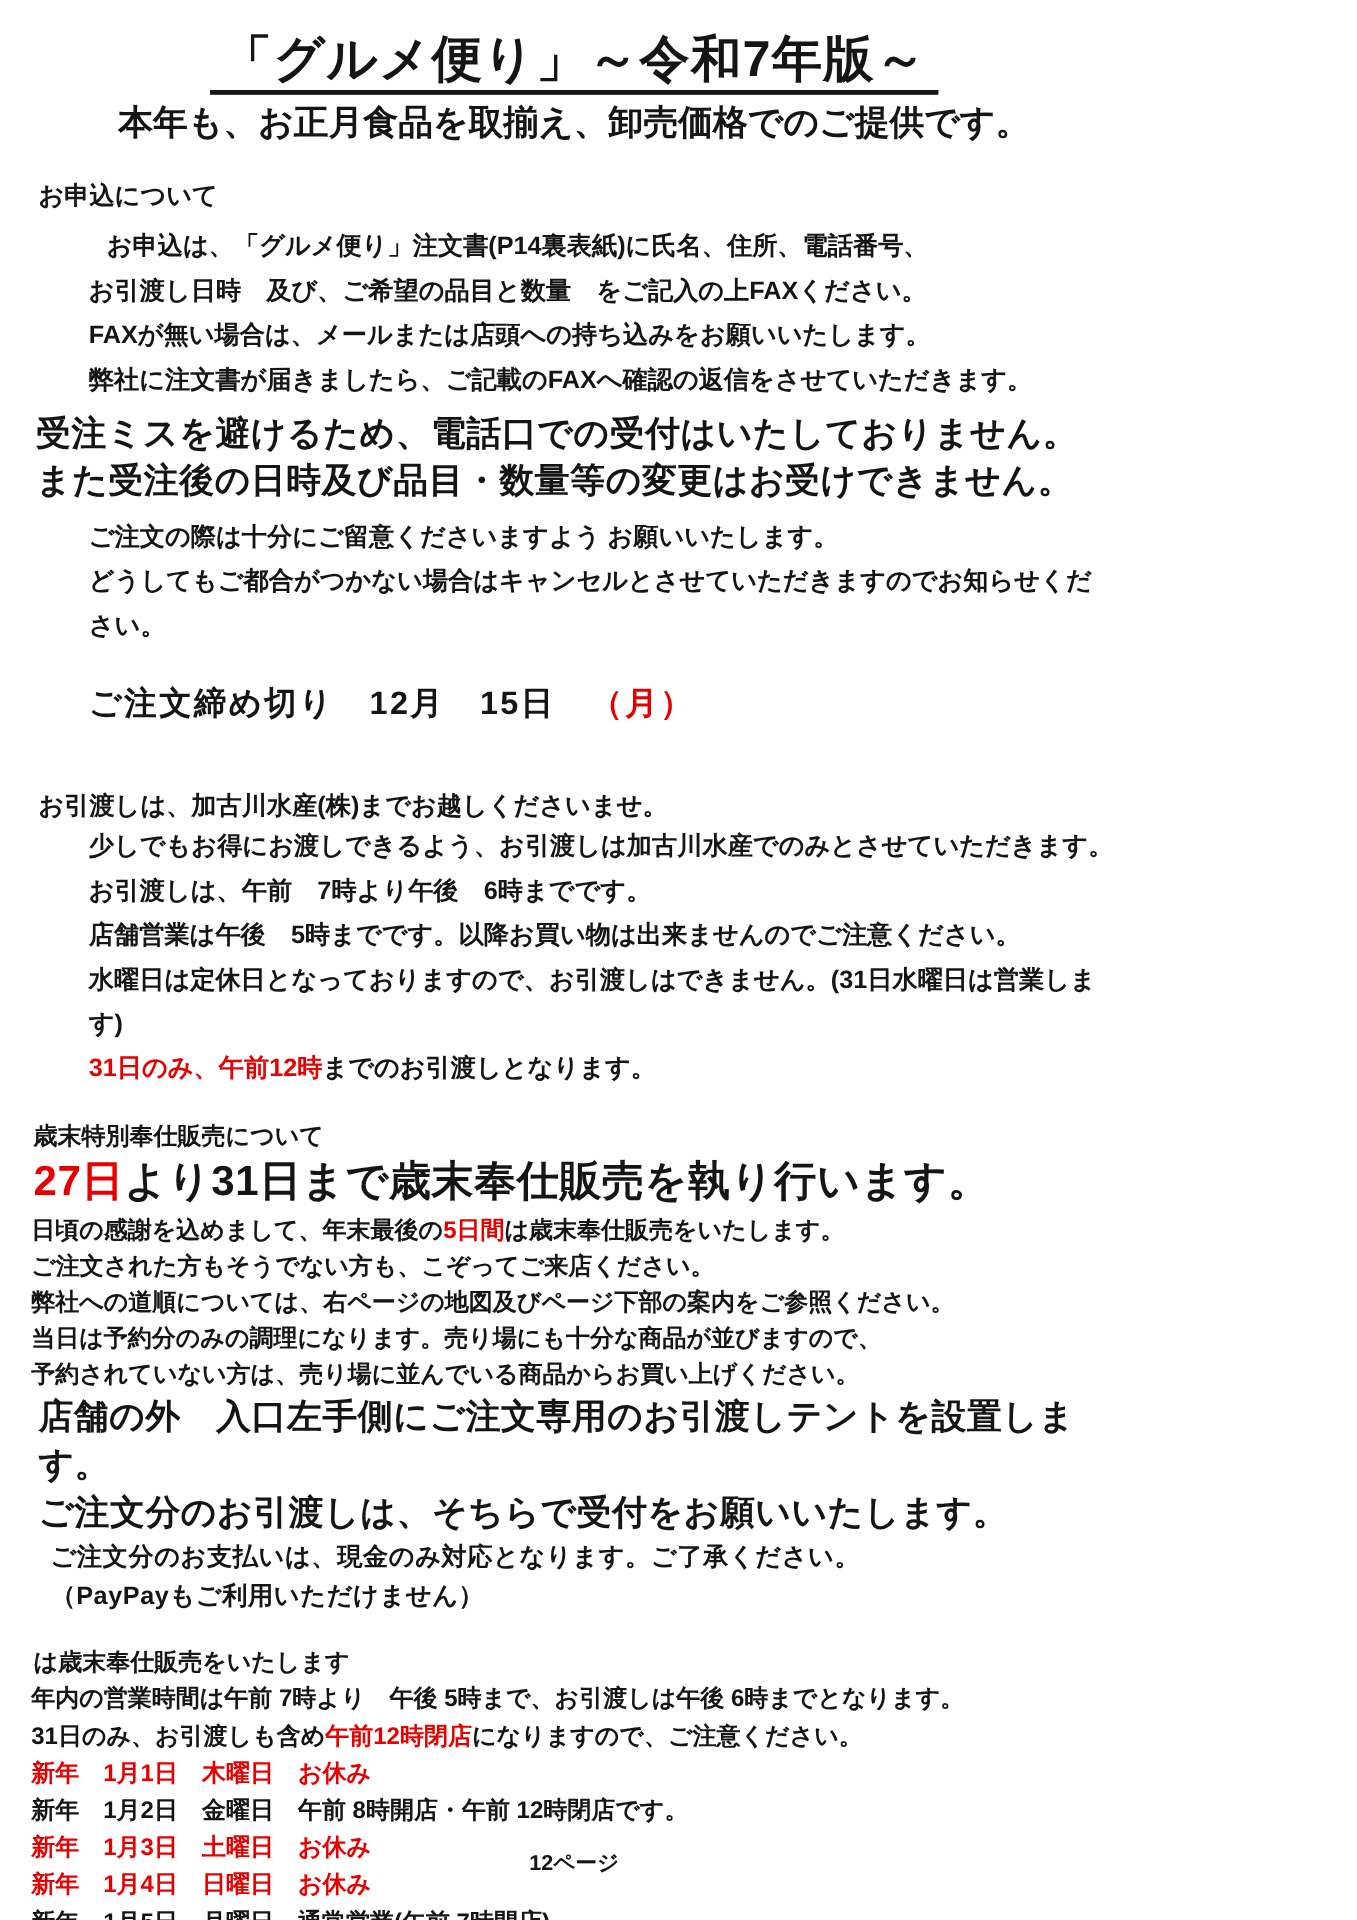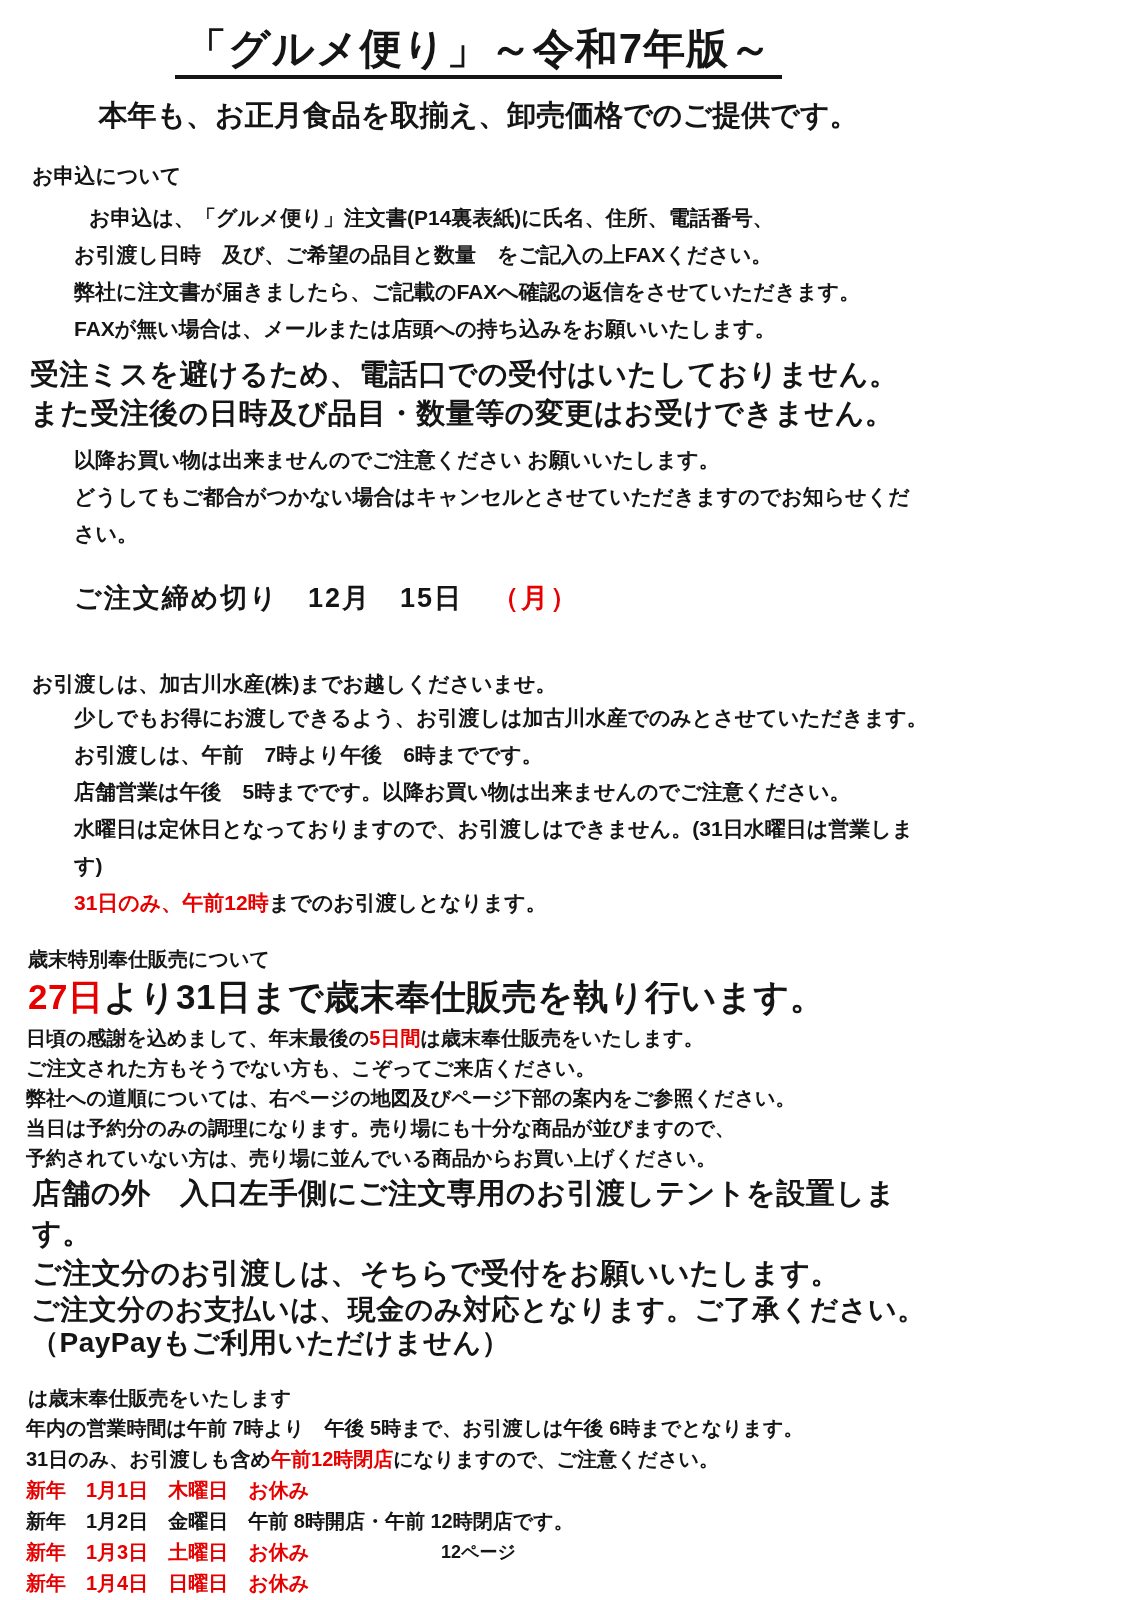--- a/index.html
+++ b/index.html
@@ -16,37 +16,37 @@
   .content { width: 905px; margin-left: 26px; }
   .title-wrap { margin: 0; padding-top: 24px; text-align: center; }
   .title-text {
     display: inline-block;
     font-size: 42px;
     line-height: 50px;
     border-bottom: 4px solid #151515;
     padding: 0 10px 1px 10px;
     letter-spacing: 1px;
   }
-  .subtitle { font-size: 29px; line-height: 40px; margin-top: 16px; text-align: center; }
+  .subtitle { font-size: 29px; line-height: 40px; margin-top: 4px; text-align: center; }
   .sec-h { font-size: 21px; line-height: 30px; margin-left: 6px; }
   .b { font-size: 21px; line-height: 37px; margin: 0; }
   .ind { margin-left: 48px; }
   .ind2 { margin-left: 63px; }
   .warn { font-size: 29px; line-height: 39px; margin: 0 0 0 4px; letter-spacing: 0.5px; }
   .deadline { font-size: 27px; line-height: 40px; margin: 26px 0 0 48px; letter-spacing: 2px; }
   .mt-app { margin-top: 26px; }
   .mt8 { margin-top: 8px; }
   .mt16 { margin-top: 16px; }
   .mt24 { margin-top: 24px; }
   .mt36 { margin-top: 51px; }
   .sale-h { font-size: 20px; line-height: 28px; margin-left: 2px; }
   .sale-big { font-size: 35px; line-height: 44px; margin: 2px 0 4px 2px; letter-spacing: 0.5px; }
   .s { font-size: 20px; line-height: 30px; margin: 0; }
   .tent { font-size: 29px; line-height: 40px; margin: 0 0 0 6px; letter-spacing: 0.5px; }
-  .pay { font-size: 28px; line-height: 33px; margin: 0 0 0 5px; letter-spacing: 0.5px; }
+  .pay { font-size: 21px; line-height: 33px; margin: 0 0 0 16px; letter-spacing: 0.5px; }
   .hours-h { font-size: 20px; line-height: 30px; margin-left: 2px; }
   .hl { font-size: 20px; line-height: 31px; margin: 0; }
   .red { color: #e60000; }
   .footer {
     position: absolute;
     left: 26px;
     width: 905px;
     bottom: 36px;
     text-align: center;
     font-size: 18px;
@@ -59,25 +59,25 @@
 <div class="page">
   <div class="content">
 
     <h1 class="title-wrap"><span class="title-text">「グルメ便り」～令和7年版～</span></h1>
     <div class="subtitle">本年も、お正月食品を取揃え、卸売価格でのご提供です。</div>
 
     <section>
       <div class="sec-h mt-app">お申込について</div>
       <p class="b ind2 mt8">お申込は、「グルメ便り」注文書(P14裏表紙)に氏名、住所、電話番号、</p>
       <p class="b ind">お引渡し日時　及び、ご希望の品目と数量　をご記入の上FAXください。</p>
+      <p class="b ind">FAXが無い場合は、メールまたは店頭への持ち込みをお願いいたします。</p>
       <p class="b ind">弊社に注文書が届きましたら、ご記載のFAXへ確認の返信をさせていただきます。</p>
-      <p class="b ind">FAXが無い場合は、メールまたは店頭への持ち込みをお願いいたします。</p>
       <p class="warn mt8">受注ミスを避けるため、電話口での受付はいたしておりません。</p>
       <p class="warn">また受注後の日時及び品目・数量等の変更はお受けできません。</p>
-      <p class="b ind mt8">以降お買い物は出来ませんのでご注意ください お願いいたします。</p>
+      <p class="b ind mt8">ご注文の際は十分にご留意くださいますよう お願いいたします。</p>
       <p class="b ind">どうしてもご都合がつかない場合はキャンセルとさせていただきますのでお知らせください。</p>
     </section>
 
     <p class="deadline"><span>ご注文締め切り　12月　15日　</span><span class="red">（月）</span></p>
 
     <section class="mt36">
       <div class="sec-h">お引渡しは、加古川水産(株)までお越しくださいませ。</div>
       <p class="b ind">少しでもお得にお渡しできるよう、お引渡しは加古川水産でのみとさせていただきます。</p>
       <p class="b ind">お引渡しは、午前　7時より午後　6時までです。</p>
       <p class="b ind">店舗営業は午後　5時までです。以降お買い物は出来ませんのでご注意ください。</p>

